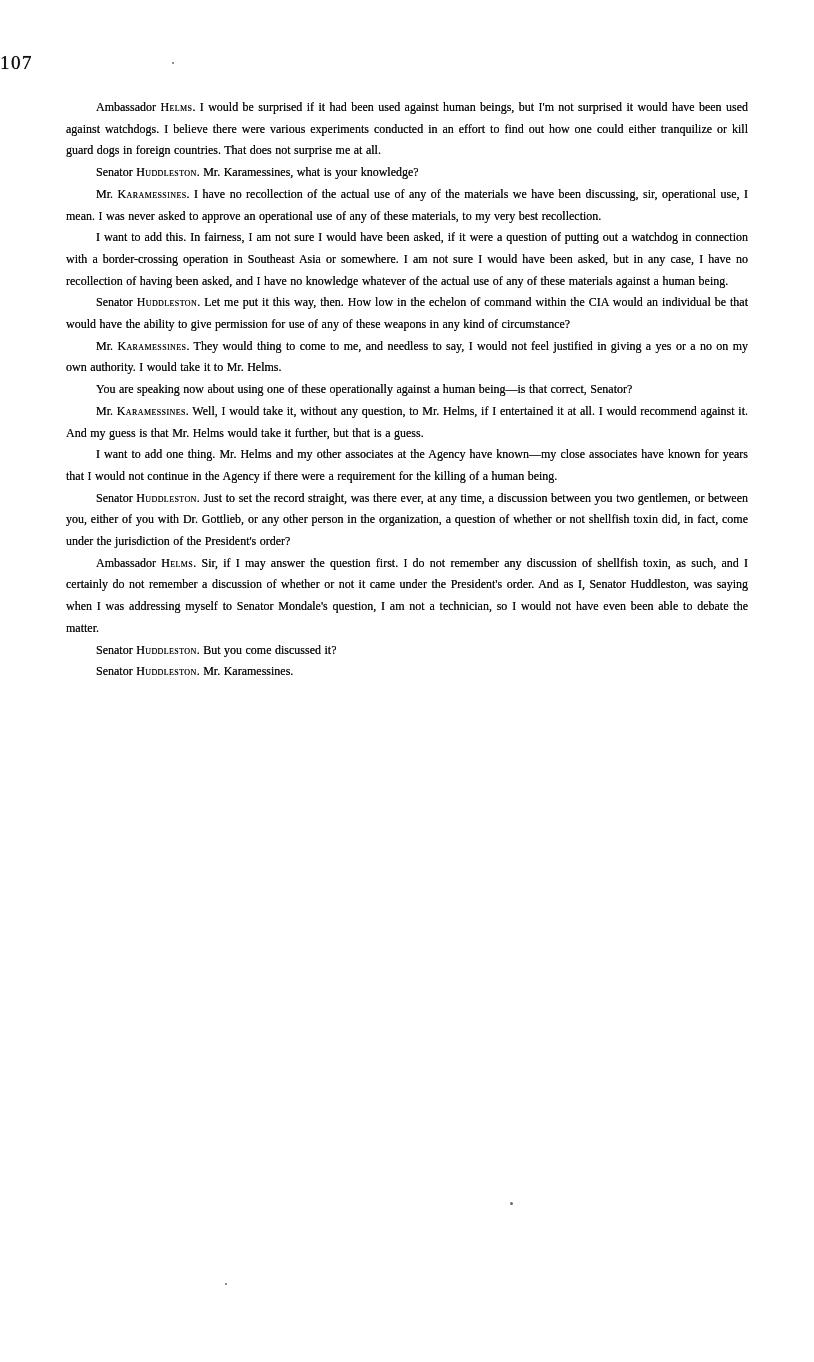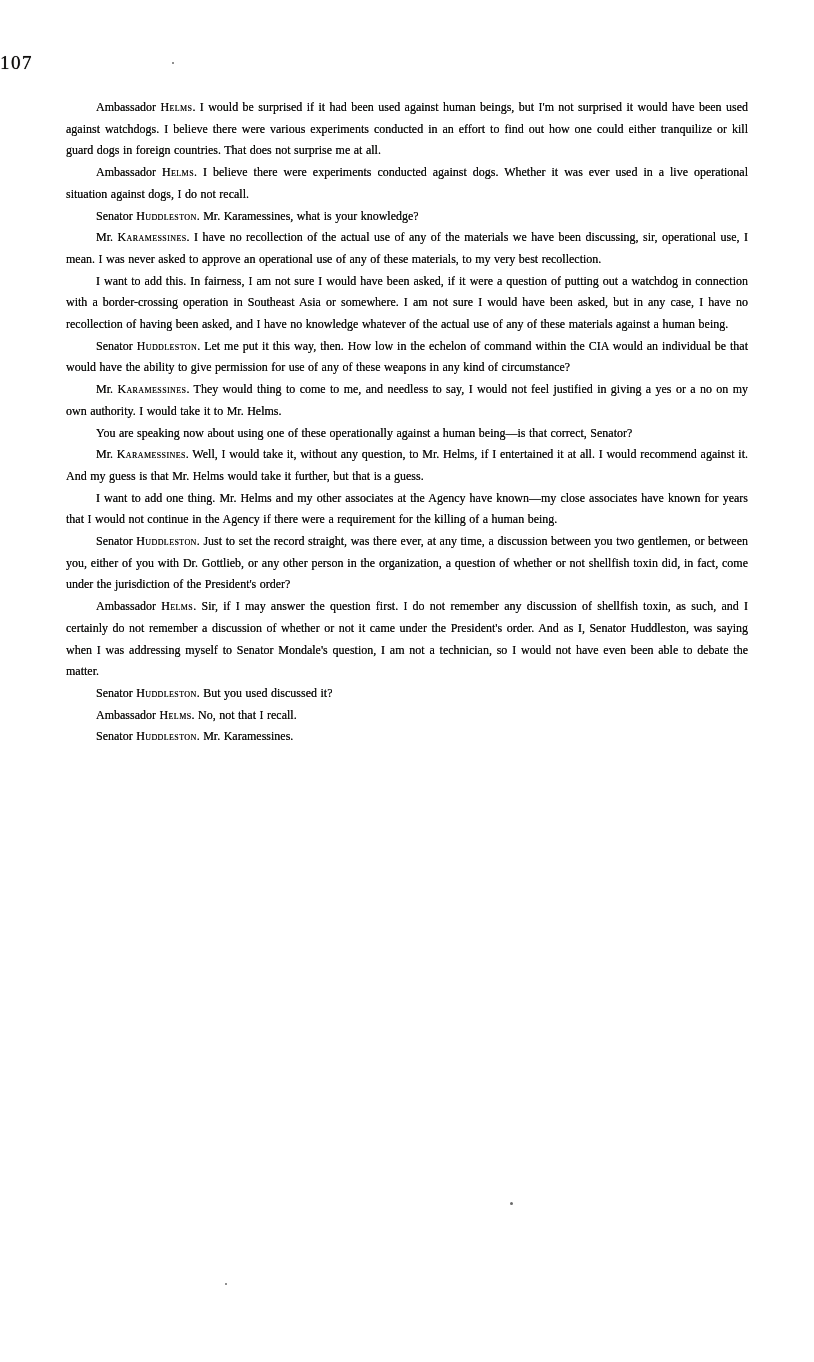--- a/index.html
+++ b/index.html
@@ -49,32 +49,30 @@
   .speck-3 { left: 225px; top: 1283px; width: 2px; height: 2px; }
 </style>
 </head>
 <body>
 
 <div>
   <div class="page-number">107</div>
 
   <div class="text-block">
     <p class="para"><span class="sp-prefix">Ambassador </span><span class="sp-name">Helms</span><span>. I would be surprised if it had been used against human beings, but I'm not surprised it would have been used against watchdogs. I believe there were various experiments conducted in an effort to find out how one could either tranquilize or kill guard dogs in foreign countries. That does not surprise me at all.</span></p>
-    <p class="para"><span class="sp-prefix">Ambassador </span><span class="sp-name">Helms</span><span>. I believe there were experiments conducted against dogs. Whether it was ever used in a live operational situation against dogs, I do not recall.</span></p>
     <p class="para"><span class="sp-prefix">Senator </span><span class="sp-name">Huddleston</span><span>. Mr. Karamessines, what is your knowledge?</span></p>
     <p class="para"><span class="sp-prefix">Mr. </span><span class="sp-name">Karamessines</span><span>. I have no recollection of the actual use of any of the materials we have been discussing, sir, operational use, I mean. I was never asked to approve an operational use of any of these materials, to my very best recollection.</span></p>
     <p class="para"><span class="sp-prefix"></span><span class="sp-name"></span><span>I want to add this. In fairness, I am not sure I would have been asked, if it were a question of putting out a watchdog in connection with a border-crossing operation in Southeast Asia or somewhere. I am not sure I would have been asked, but in any case, I have no recollection of having been asked, and I have no knowledge whatever of the actual use of any of these materials against a human being.</span></p>
     <p class="para"><span class="sp-prefix">Senator </span><span class="sp-name">Huddleston</span><span>. Let me put it this way, then. How low in the echelon of command within the CIA would an individual be that would have the ability to give permission for use of any of these weapons in any kind of circumstance?</span></p>
     <p class="para"><span class="sp-prefix">Mr. </span><span class="sp-name">Karamessines</span><span>. They would thing to come to me, and needless to say, I would not feel justified in giving a yes or a no on my own authority. I would take it to Mr. Helms.</span></p>
     <p class="para"><span class="sp-prefix"></span><span class="sp-name"></span><span>You are speaking now about using one of these operationally against a human being—is that correct, Senator?</span></p>
     <p class="para"><span class="sp-prefix">Mr. </span><span class="sp-name">Karamessines</span><span>. Well, I would take it, without any question, to Mr. Helms, if I entertained it at all. I would recommend against it. And my guess is that Mr. Helms would take it further, but that is a guess.</span></p>
     <p class="para"><span class="sp-prefix"></span><span class="sp-name"></span><span>I want to add one thing. Mr. Helms and my other associates at the Agency have known—my close associates have known for years that I would not continue in the Agency if there were a requirement for the killing of a human being.</span></p>
     <p class="para"><span class="sp-prefix">Senator </span><span class="sp-name">Huddleston</span><span>. Just to set the record straight, was there ever, at any time, a discussion between you two gentlemen, or between you, either of you with Dr. Gottlieb, or any other person in the organization, a question of whether or not shellfish toxin did, in fact, come under the jurisdiction of the President's order?</span></p>
     <p class="para"><span class="sp-prefix">Ambassador </span><span class="sp-name">Helms</span><span>. Sir, if I may answer the question first. I do not remember any discussion of shellfish toxin, as such, and I certainly do not remember a discussion of whether or not it came under the President's order. And as I, Senator Huddleston, was saying when I was addressing myself to Senator Mondale's question, I am not a technician, so I would not have even been able to debate the matter.</span></p>
-    <p class="para"><span class="sp-prefix">Senator </span><span class="sp-name">Huddleston</span><span>. But you used discussed it?</span></p>
-    <p class="para"><span class="sp-prefix">Ambassador </span><span class="sp-name">Helms</span><span>. No, not that I recall.</span></p>
+    <p class="para"><span class="sp-prefix">Senator </span><span class="sp-name">Huddleston</span><span>. But you come discussed it?</span></p>
     <p class="para"><span class="sp-prefix">Senator </span><span class="sp-name">Huddleston</span><span>. Mr. Karamessines.</span></p>
   </div>
 
   <div class="speck speck-1"></div>
   <div class="speck speck-2"></div>
   <div class="speck speck-3"></div>
 </div>
 
 </body></html>

